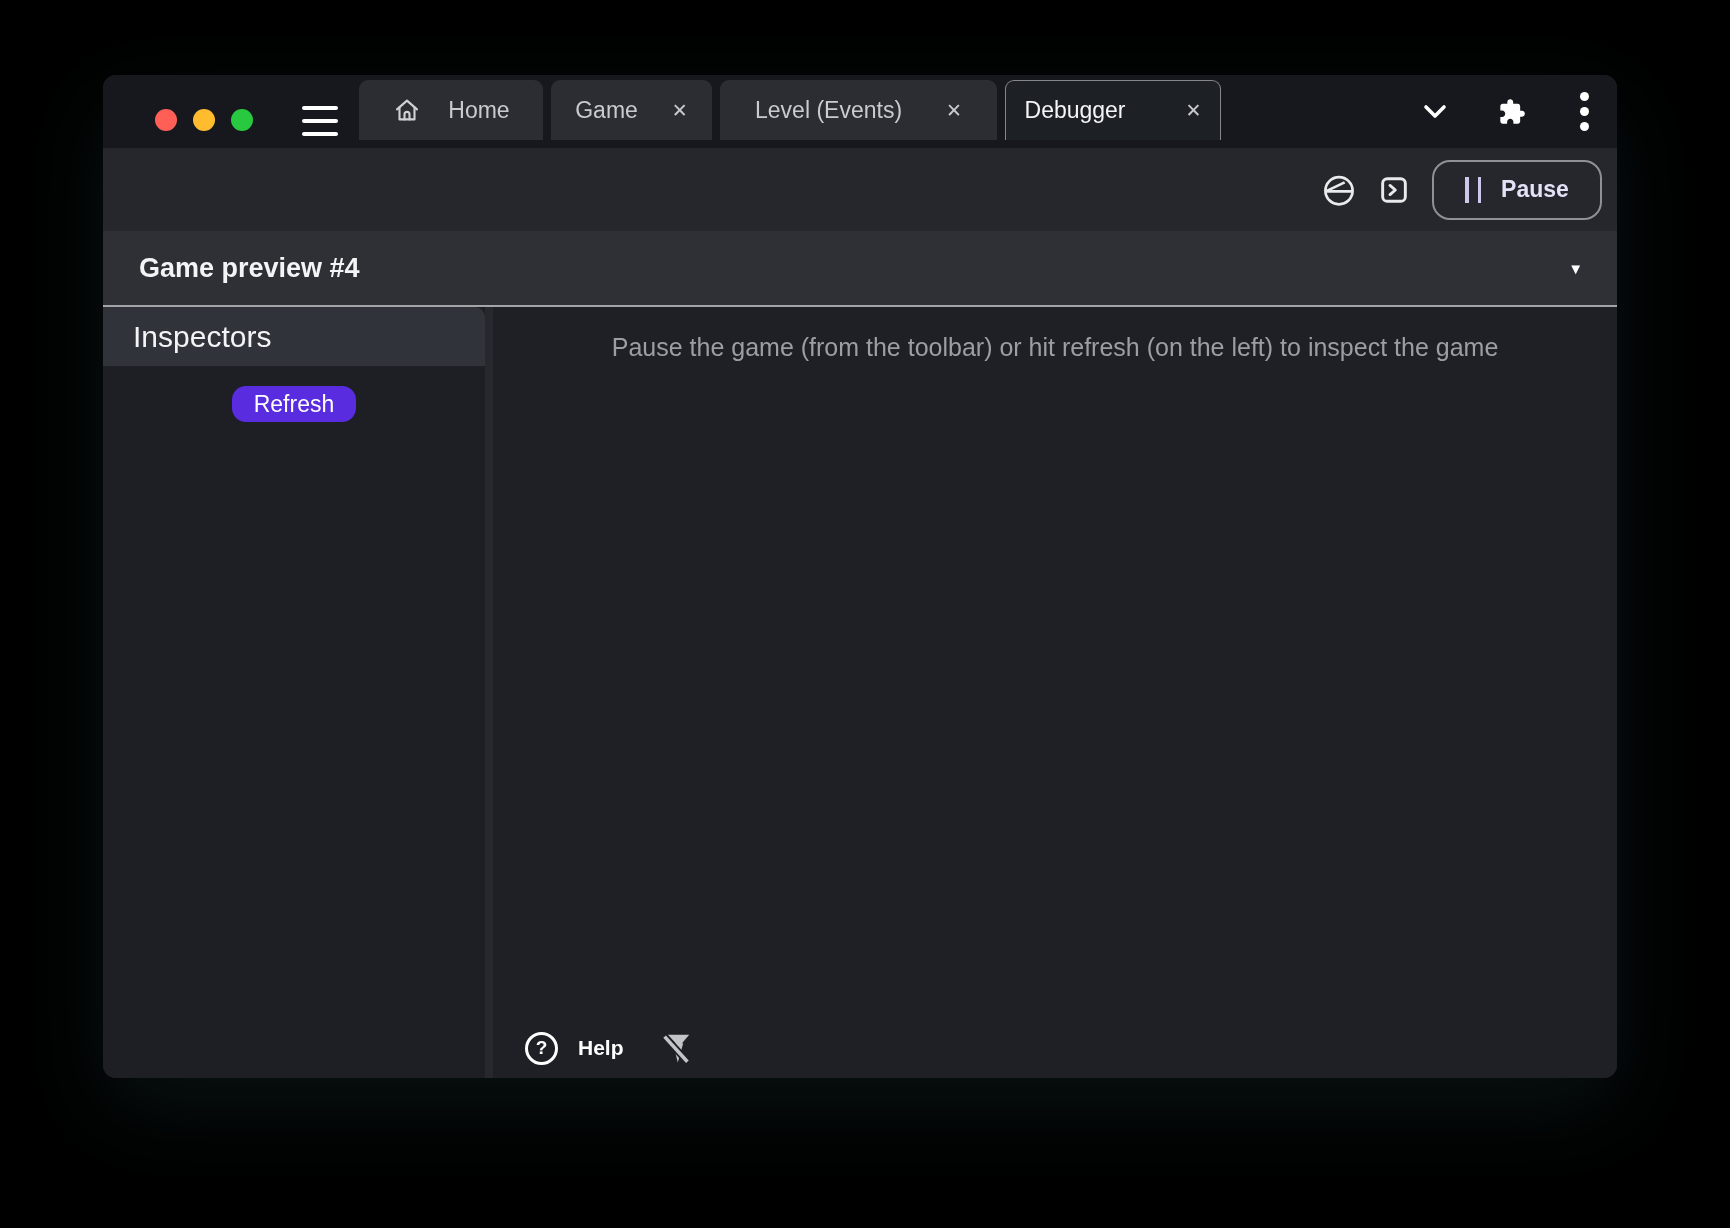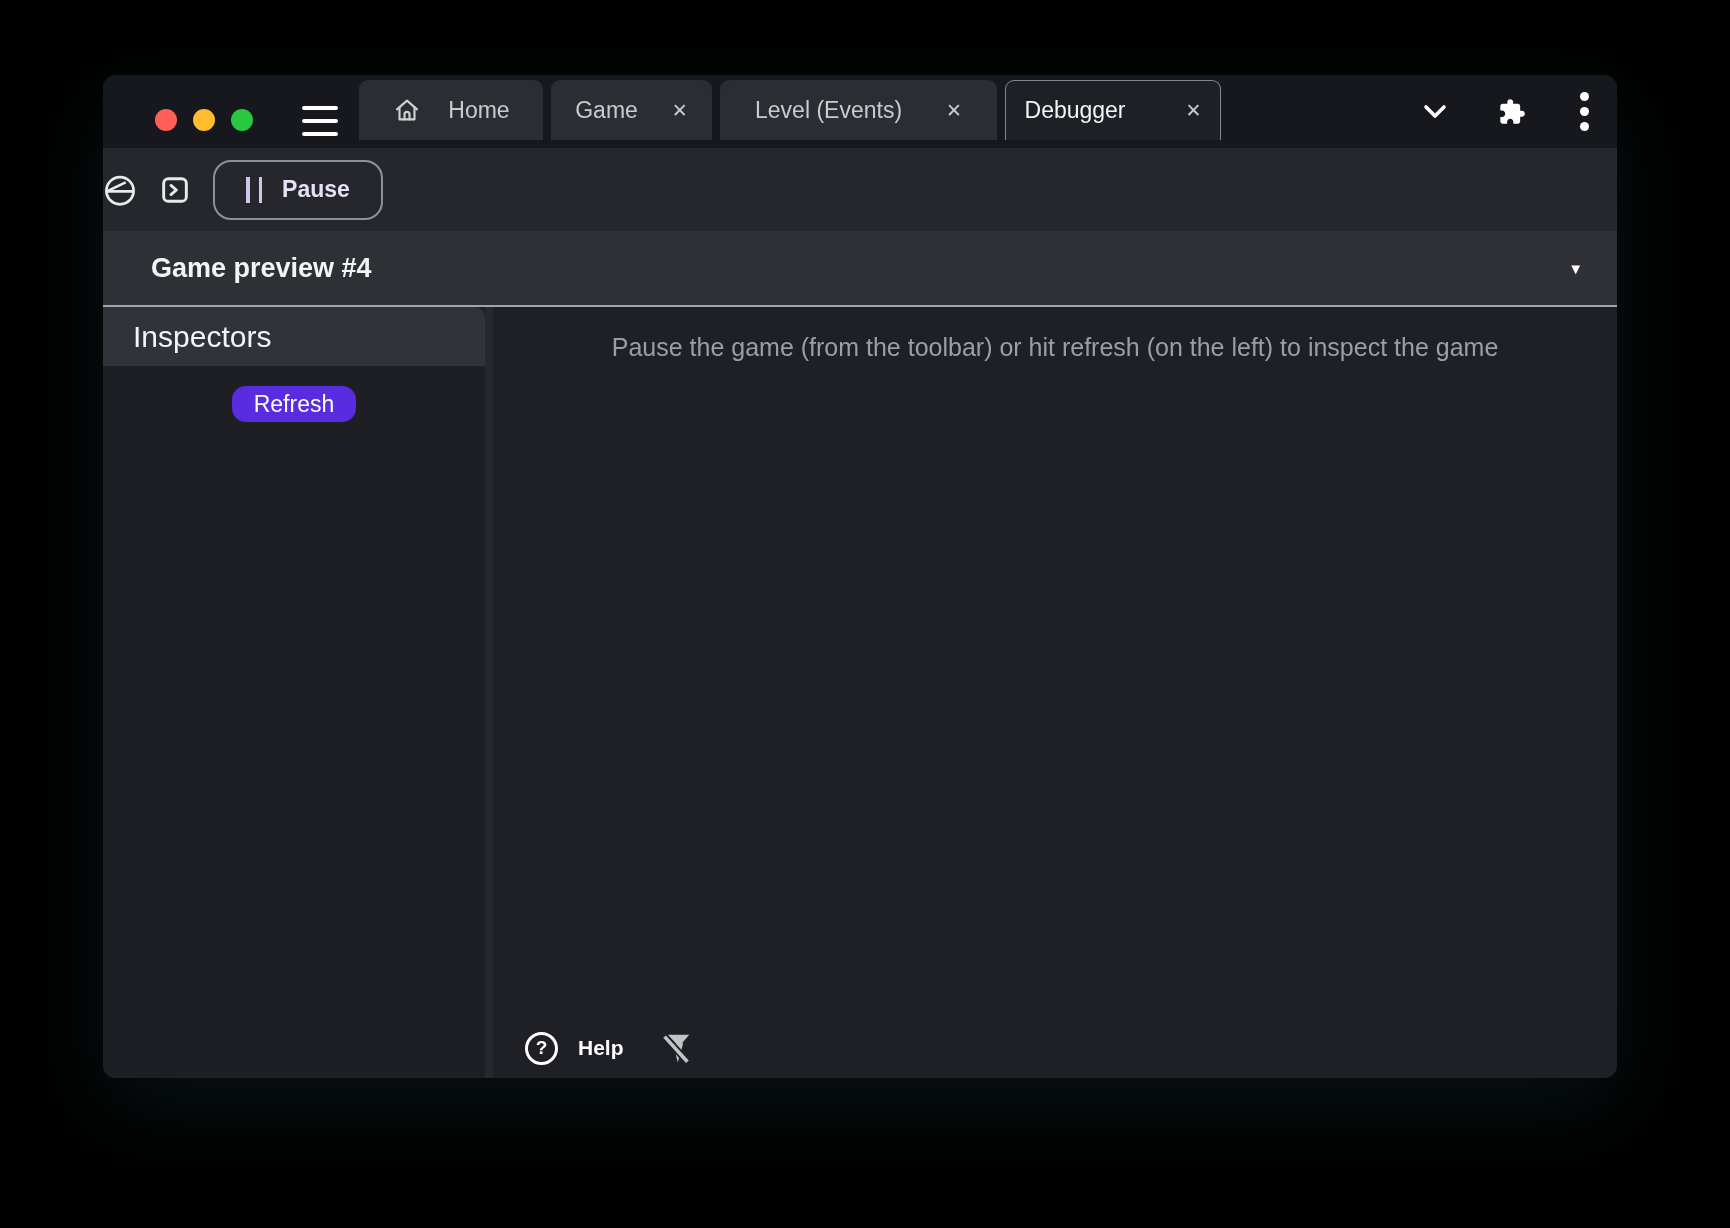--- a/index.html
+++ b/index.html
@@ -35,33 +35,33 @@
 
   .titlebar-right{ position:absolute; right:28px; top:0; height:73px;
                    display:flex; align-items:center; gap:0; }
   .tbr-btn{ display:flex; align-items:center; justify-content:center; cursor:pointer; }
   .gap48{ margin-left:48px; } .gap54{ margin-left:54px; }
   .kebab{ display:flex; flex-direction:column; gap:6px; }
   .kebab i{ width:9px; height:9px; border-radius:50%; background:#fff; display:block; }
 
   
   .toolbar{ height:83px; background:#25272c; flex:0 0 auto;
-            display:flex; align-items:center; padding-right:15px; }
+            display:flex; align-items:center; justify-content:flex-end; padding-right:15px; }
   .tool-icon{ display:flex; align-items:center; justify-content:center; cursor:pointer; }
   .pause-btn{ width:170px; height:60px; margin-left:22px; border:2px solid #8f9197; border-radius:18px;
               background:transparent; display:flex; align-items:center; justify-content:center;
               gap:20px; cursor:pointer; }
   .pause-bars{ display:flex; gap:9px; }
   .pause-bars i{ width:3.5px; height:26px; background:#cdc7ec; display:block; }
   .pause-label{ font-size:23px; font-weight:700; color:#e5e1f8; }
   .console-gap{ margin-left:22px; }
 
   
   .preview-bar{ height:76px; background:#2e3036; border-bottom:2px solid #a2a4a8; flex:0 0 auto;
-                position:relative; display:flex; align-items:center; padding-left:48px; }
+                position:relative; display:flex; align-items:center; padding-left:36px; }
   .preview-title{ font-size:27px; font-weight:600; color:#f3f4f5; }
   .preview-caret{ position:absolute; right:34px; top:50%; transform:translateY(-50%);
                   font-size:15px; color:#fff; cursor:pointer; }
 
   
   .content{ flex:1; display:flex; min-height:0; }
   .sidebar{ width:382px; background:#1d1f24; flex:0 0 auto; }
   .sidebar-header{ height:59px; background:#303339; border-radius:0 10px 0 0;
                    display:flex; align-items:center; padding-left:30px;
                    font-size:30px; color:#f3f4f6; }

